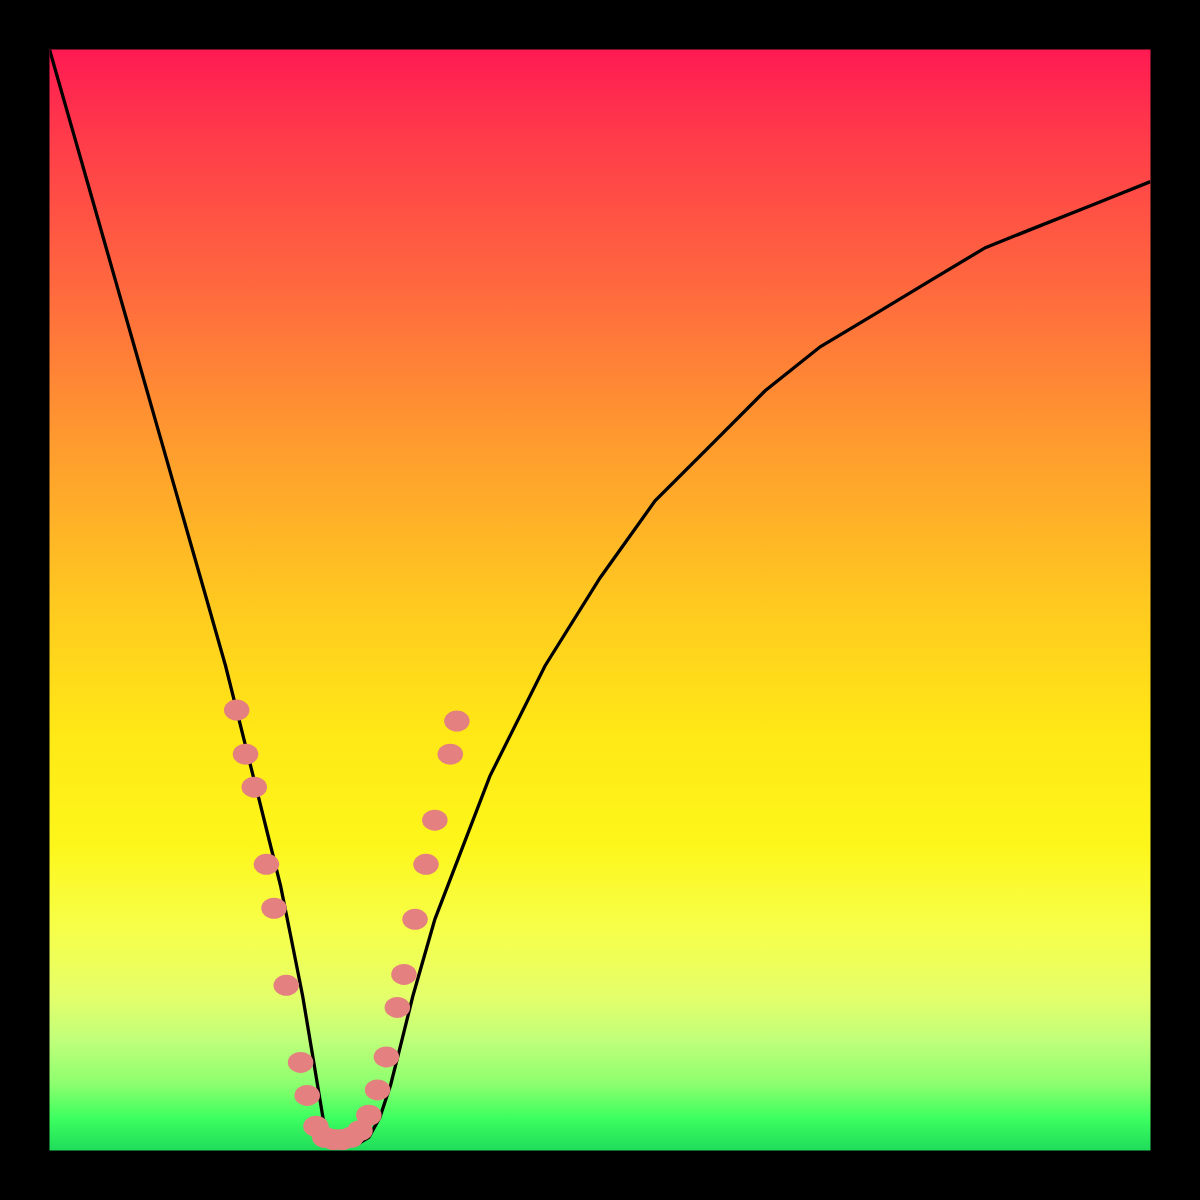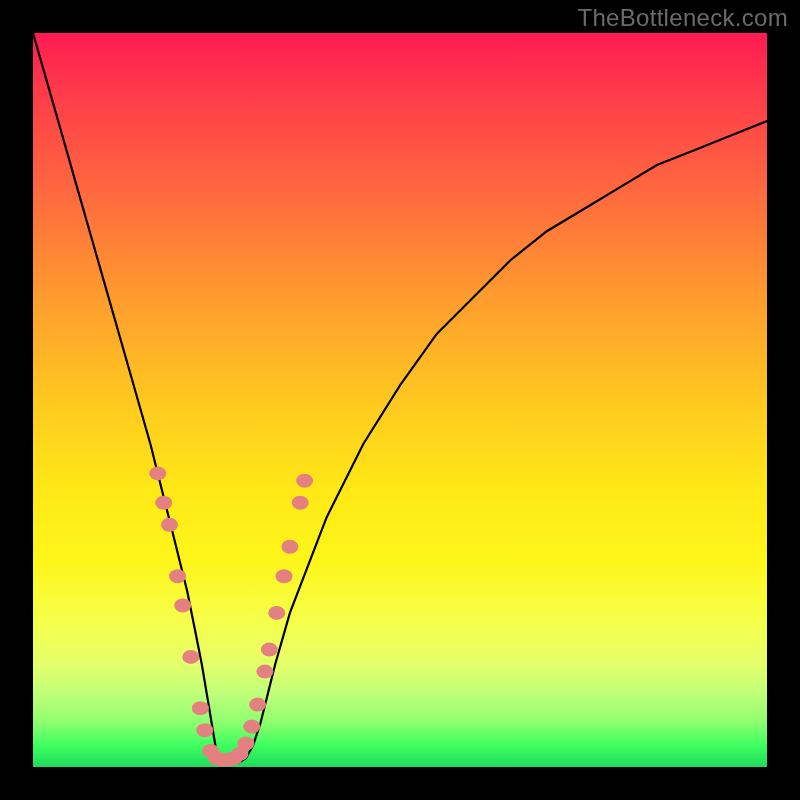--- a/index.html
+++ b/index.html
@@ -92,14 +92,13 @@
           <ellipse cx="231.9" cy="638.6" rx="8.5" ry="7" class="dot"></ellipse>
           <ellipse cx="236.3" cy="616.6" rx="8.5" ry="7" class="dot"></ellipse>
           <ellipse cx="243.7" cy="579.9" rx="8.5" ry="7" class="dot"></ellipse>
           <ellipse cx="251.0" cy="543.2" rx="8.5" ry="7" class="dot"></ellipse>
           <ellipse cx="256.9" cy="513.8" rx="8.5" ry="7" class="dot"></ellipse>
           <ellipse cx="267.2" cy="469.8" rx="8.5" ry="7" class="dot"></ellipse>
           <ellipse cx="271.6" cy="447.7" rx="8.5" ry="7" class="dot"></ellipse>
         </g>
     </svg>
   </div>
-  <div class="watermark">TheBottleneck.com</div>
 </div>
 
 </body></html>

